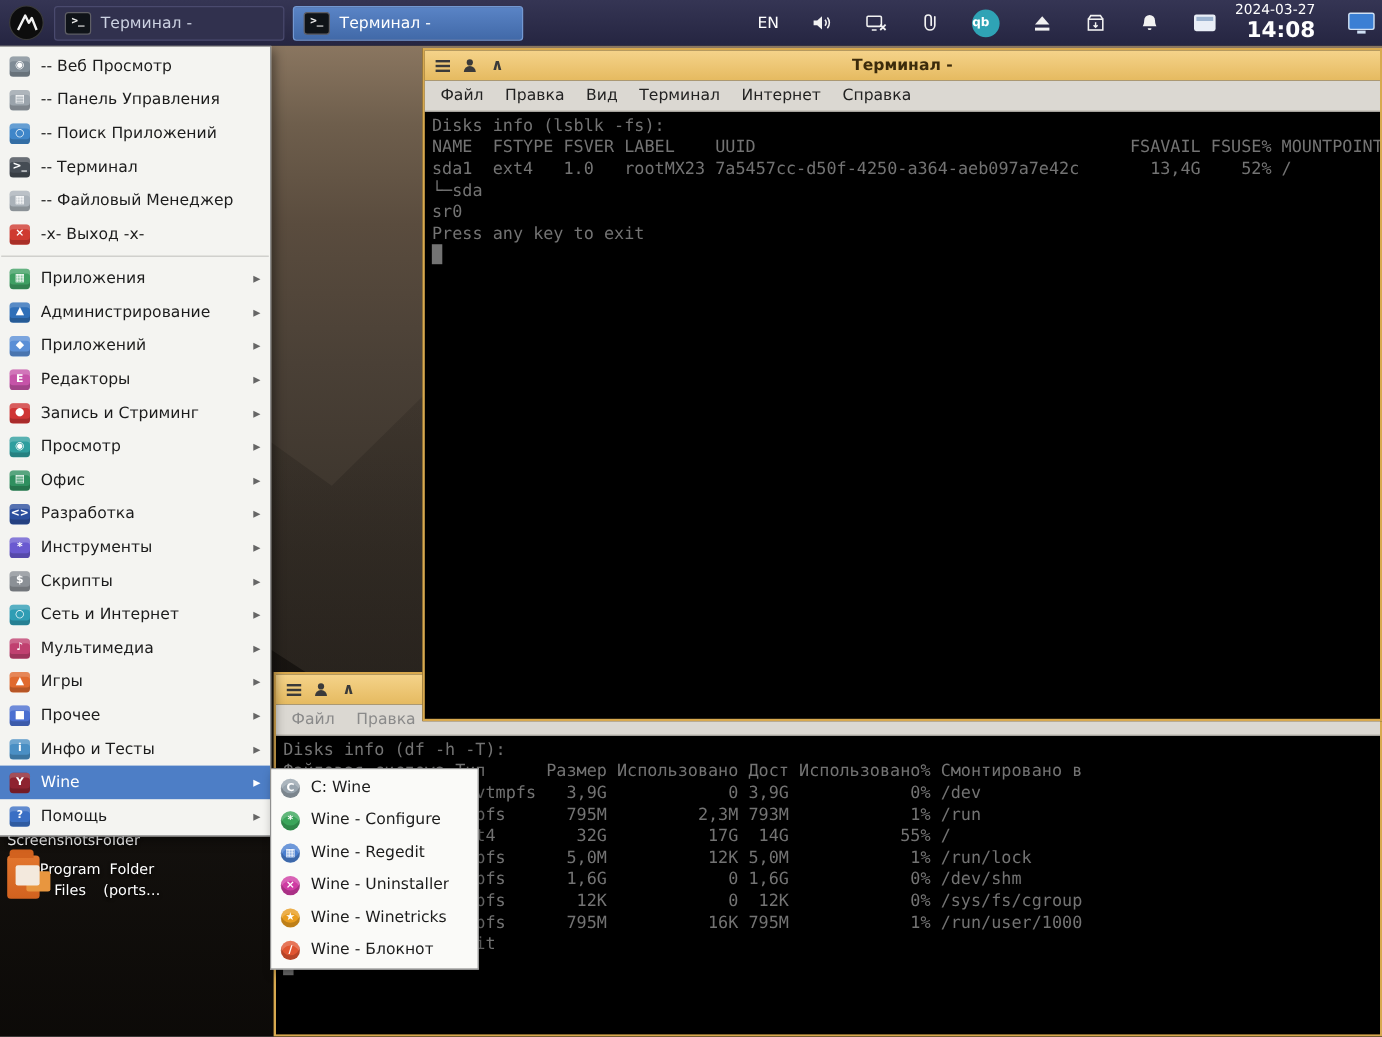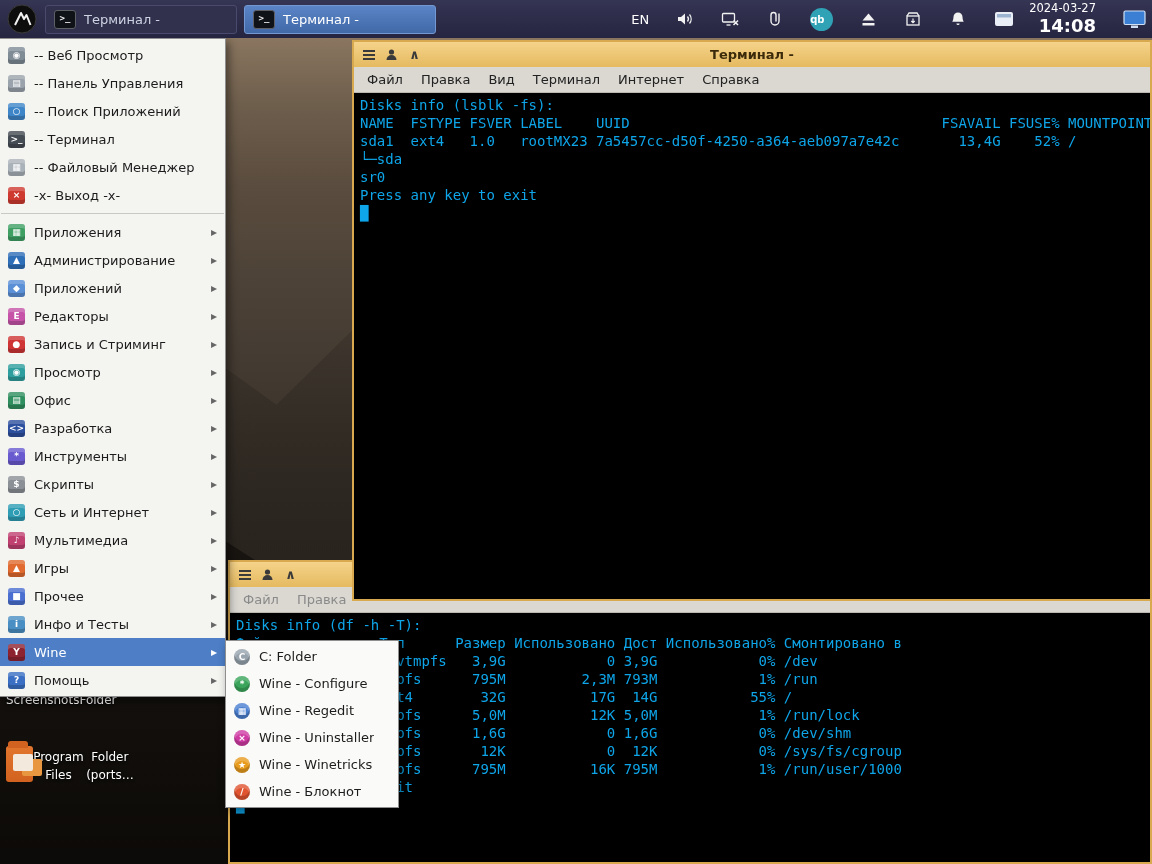--- a/index.html
+++ b/index.html
@@ -30,21 +30,21 @@
   .desktop{position:absolute;left:0;top:38px;width:1152px;height:826px;
     background:linear-gradient(180deg,#8a7660 0%,#6e5e4c 8%,#5a4c3e 18%,#4a4036 32%,#3a332b 50%,#2d2823 70%,#231f19 100%);}
   .ridge{position:absolute;left:0;width:100%;}
   .r1{top:18%;height:48%;background:linear-gradient(180deg,rgba(34,29,24,0),rgba(34,29,24,.6));
       clip-path:polygon(0 60%,12% 30%,24% 55%,38% 15%,52% 50%,66% 25%,80% 58%,100% 35%,100% 100%,0 100%);}
   .r2{top:46%;height:54%;background:linear-gradient(180deg,rgba(18,15,12,.55),rgba(10,8,6,.9));
       clip-path:polygon(0 40%,15% 20%,30% 45%,50% 10%,70% 40%,85% 22%,100% 45%,100% 100%,0 100%);}
   .desktop-icon{position:absolute;width:130px;display:flex;flex-direction:row;align-items:center;
       color:#fff;font-size:12px;text-align:center;text-shadow:0 1px 3px rgba(0,0,0,.95);z-index:1;line-height:1.45;}
   #icon-screenshots{left:6px;top:692px;}
-  #icon-programfiles{left:6px;top:746px;}
+  #icon-programfiles{left:6px;top:713px;}
   .folder{width:46px;height:36px;position:relative;background:linear-gradient(#e2762e,#d2621f);
       border-radius:3px;margin-bottom:5px;}
   .folder:before{content:"";position:absolute;top:-5px;left:2px;width:20px;height:7px;
       background:#d2621f;border-radius:3px 3px 0 0;}
   .folder:after{content:"";position:absolute;left:7px;top:8px;width:20px;height:17px;
       background:#f3e9dd;border-radius:2px;box-shadow:9px 5px 0 #e8963f;}
 
   
   .window{position:absolute;box-sizing:border-box;border:2px solid #d8a94f;background:#000;
           display:flex;flex-direction:column;}
@@ -57,21 +57,21 @@
         box-sizing:border-box;position:relative;}
   .hamb:after{content:"";position:absolute;left:0;right:0;top:2px;height:2px;background:#3a3a3a;}
   .caret{font-size:13px;font-weight:bold;color:#3a3a3a;line-height:1;}
   .title{position:absolute;left:0;right:0;text-align:center;font-weight:bold;font-size:13px;
          color:#3c2b0b;pointer-events:none;}
   .menubar{height:25px;flex:none;background:#dbd8d2;border-bottom:1px solid #bcb8b0;display:flex;
            align-items:center;padding:0 4px;font-size:13px;color:#222;}
   .menubar .mitem{padding:3px 9px;}
   .menubar.inactive .mitem{color:#8a8a8a;}
   .term{flex:1;margin:0;padding:3px 6px;font-family:"DejaVu Sans Mono","Liberation Mono",monospace;
-        font-size:14px;line-height:18px;color:#0ea5e9;overflow:hidden;white-space:pre;}
+        font-size:14px;line-height:18px;color:#737373;overflow:hidden;white-space:pre;}
 
   
   .menu-panel{position:absolute;left:0;top:38px;width:226px;background:#f4f4f1;
       border:1px solid #8f8f8f;border-left:none;box-sizing:border-box;z-index:5;padding:2px 0;
       font-size:13px;color:#1c1c1c;box-shadow:3px 4px 9px rgba(0,0,0,.45);}
   .menu-item{height:28px;display:flex;align-items:center;gap:9px;padding:0 8px;cursor:default;}
   .chip{width:17px;height:17px;flex:none;border-radius:3px;color:#fff;font-size:9px;font-weight:bold;
         display:flex;align-items:center;justify-content:center;background:#888;
         box-shadow:inset 0 -4px rgba(0,0,0,.18), inset 0 4px rgba(255,255,255,.2);}
   .mlabel{white-space:nowrap;overflow:hidden;}
@@ -311,21 +311,21 @@
           <span class="mlabel">Помощь</span>
           <span class="arrow">▸</span>
         </div>
       </div>
   </div>
 
   <div class="submenu">
 
       <div class="menu-item">
         <span class="chip" style="background: rgb(151, 163, 173);">C</span>
-        <span class="mlabel">C: Folder</span>
+        <span class="mlabel">C: Wine</span>
       </div>
 
       <div class="menu-item">
         <span class="chip" style="background: rgb(58, 165, 90);">*</span>
         <span class="mlabel">Wine - Configure</span>
       </div>
 
       <div class="menu-item">
         <span class="chip" style="background: rgb(74, 127, 208);">▦</span>
         <span class="mlabel">Wine - Regedit</span>

